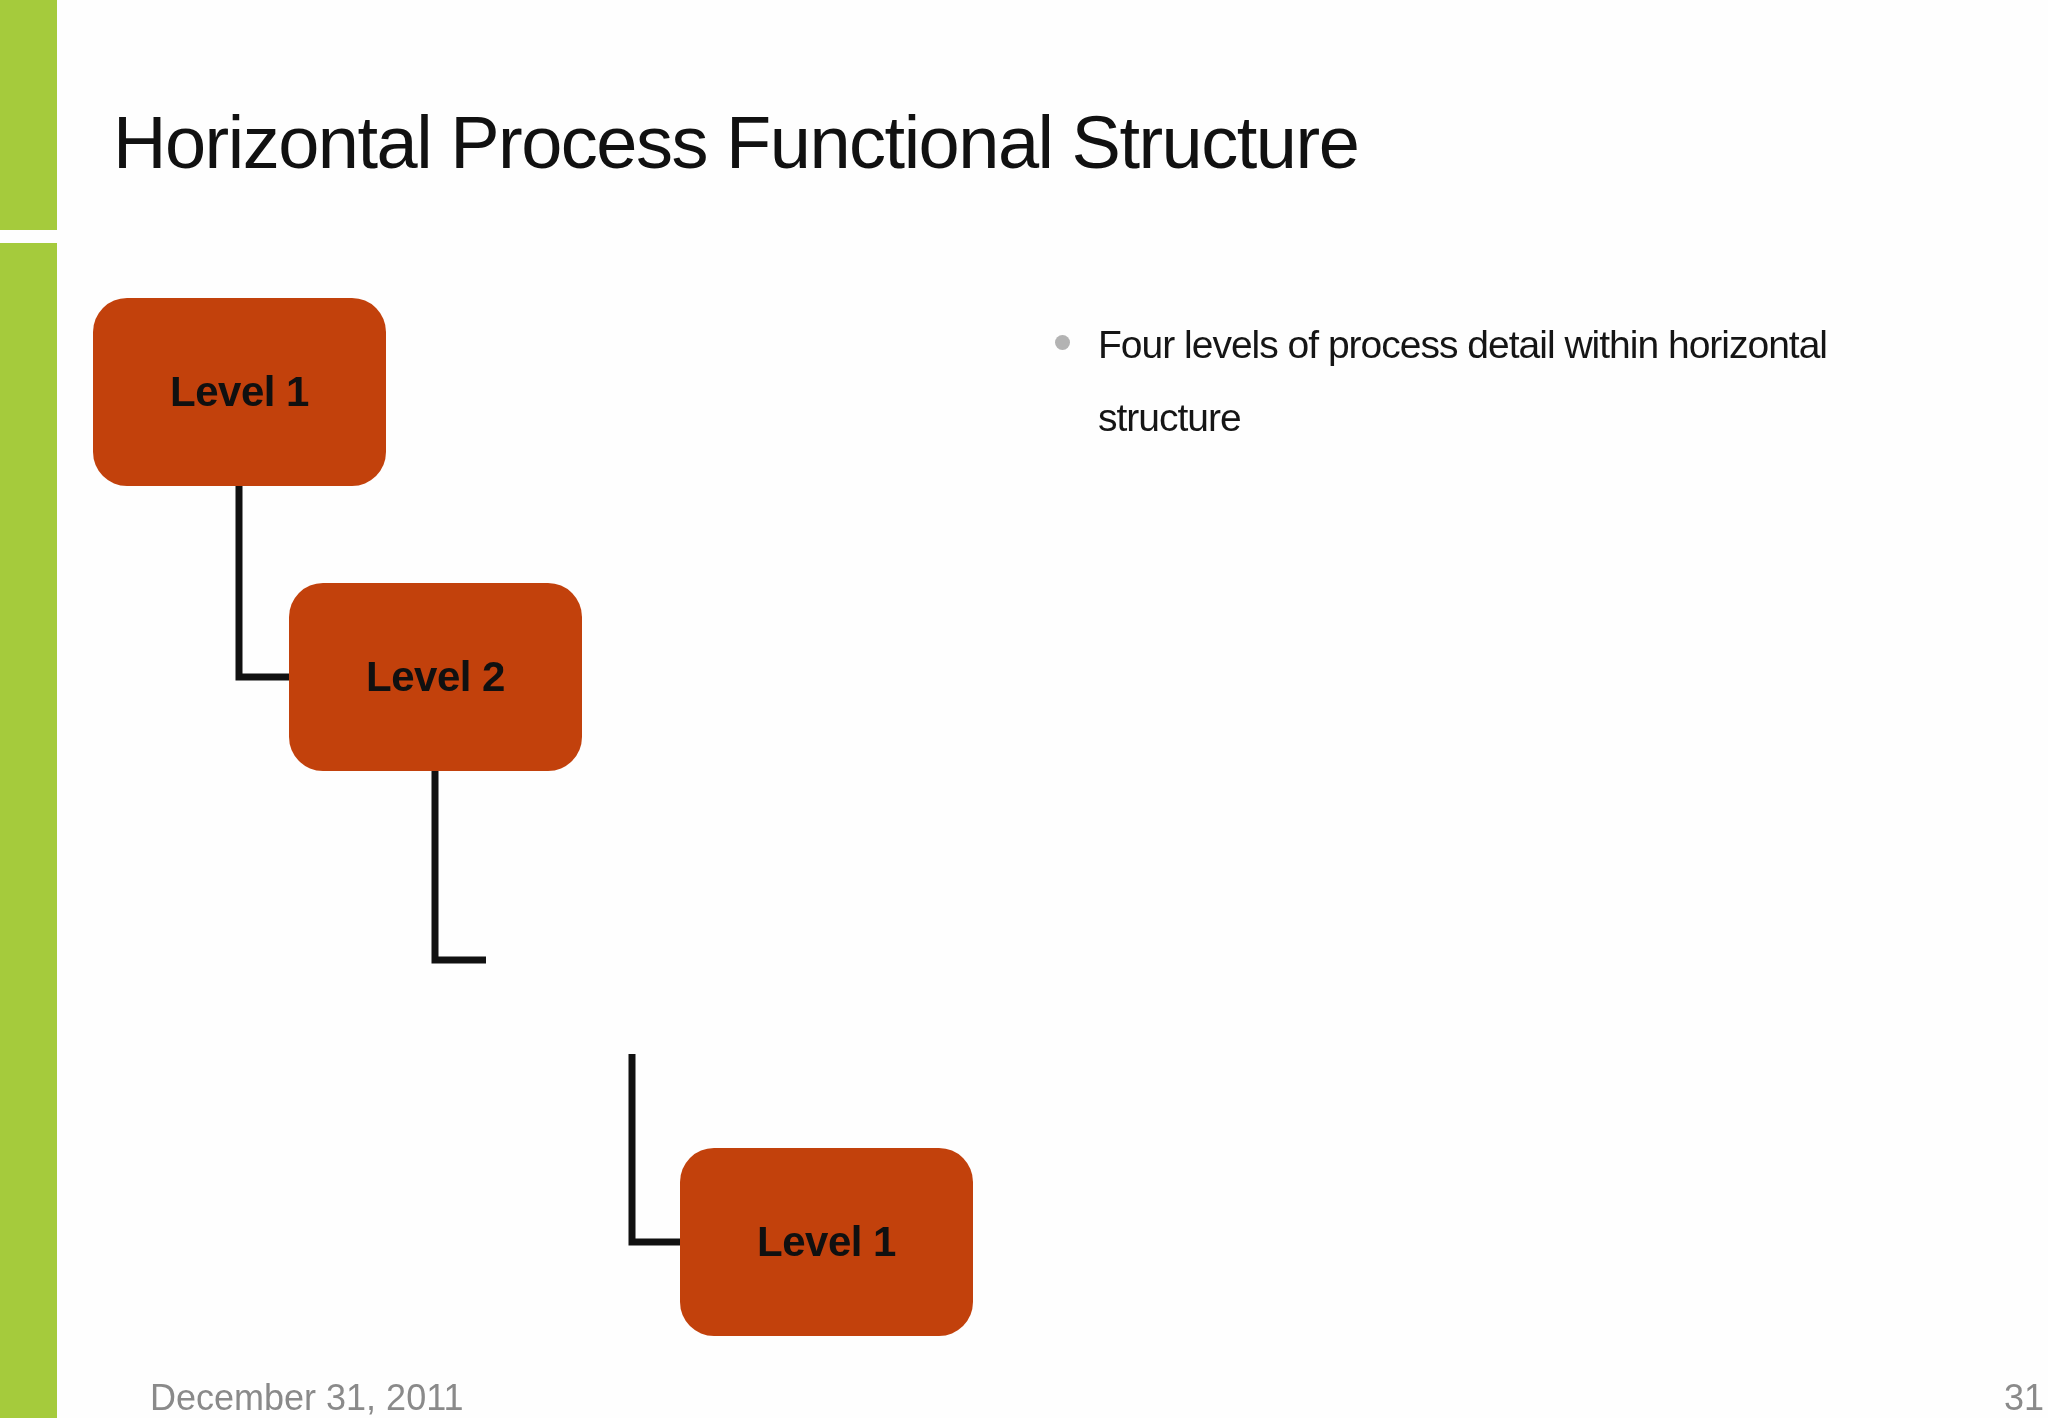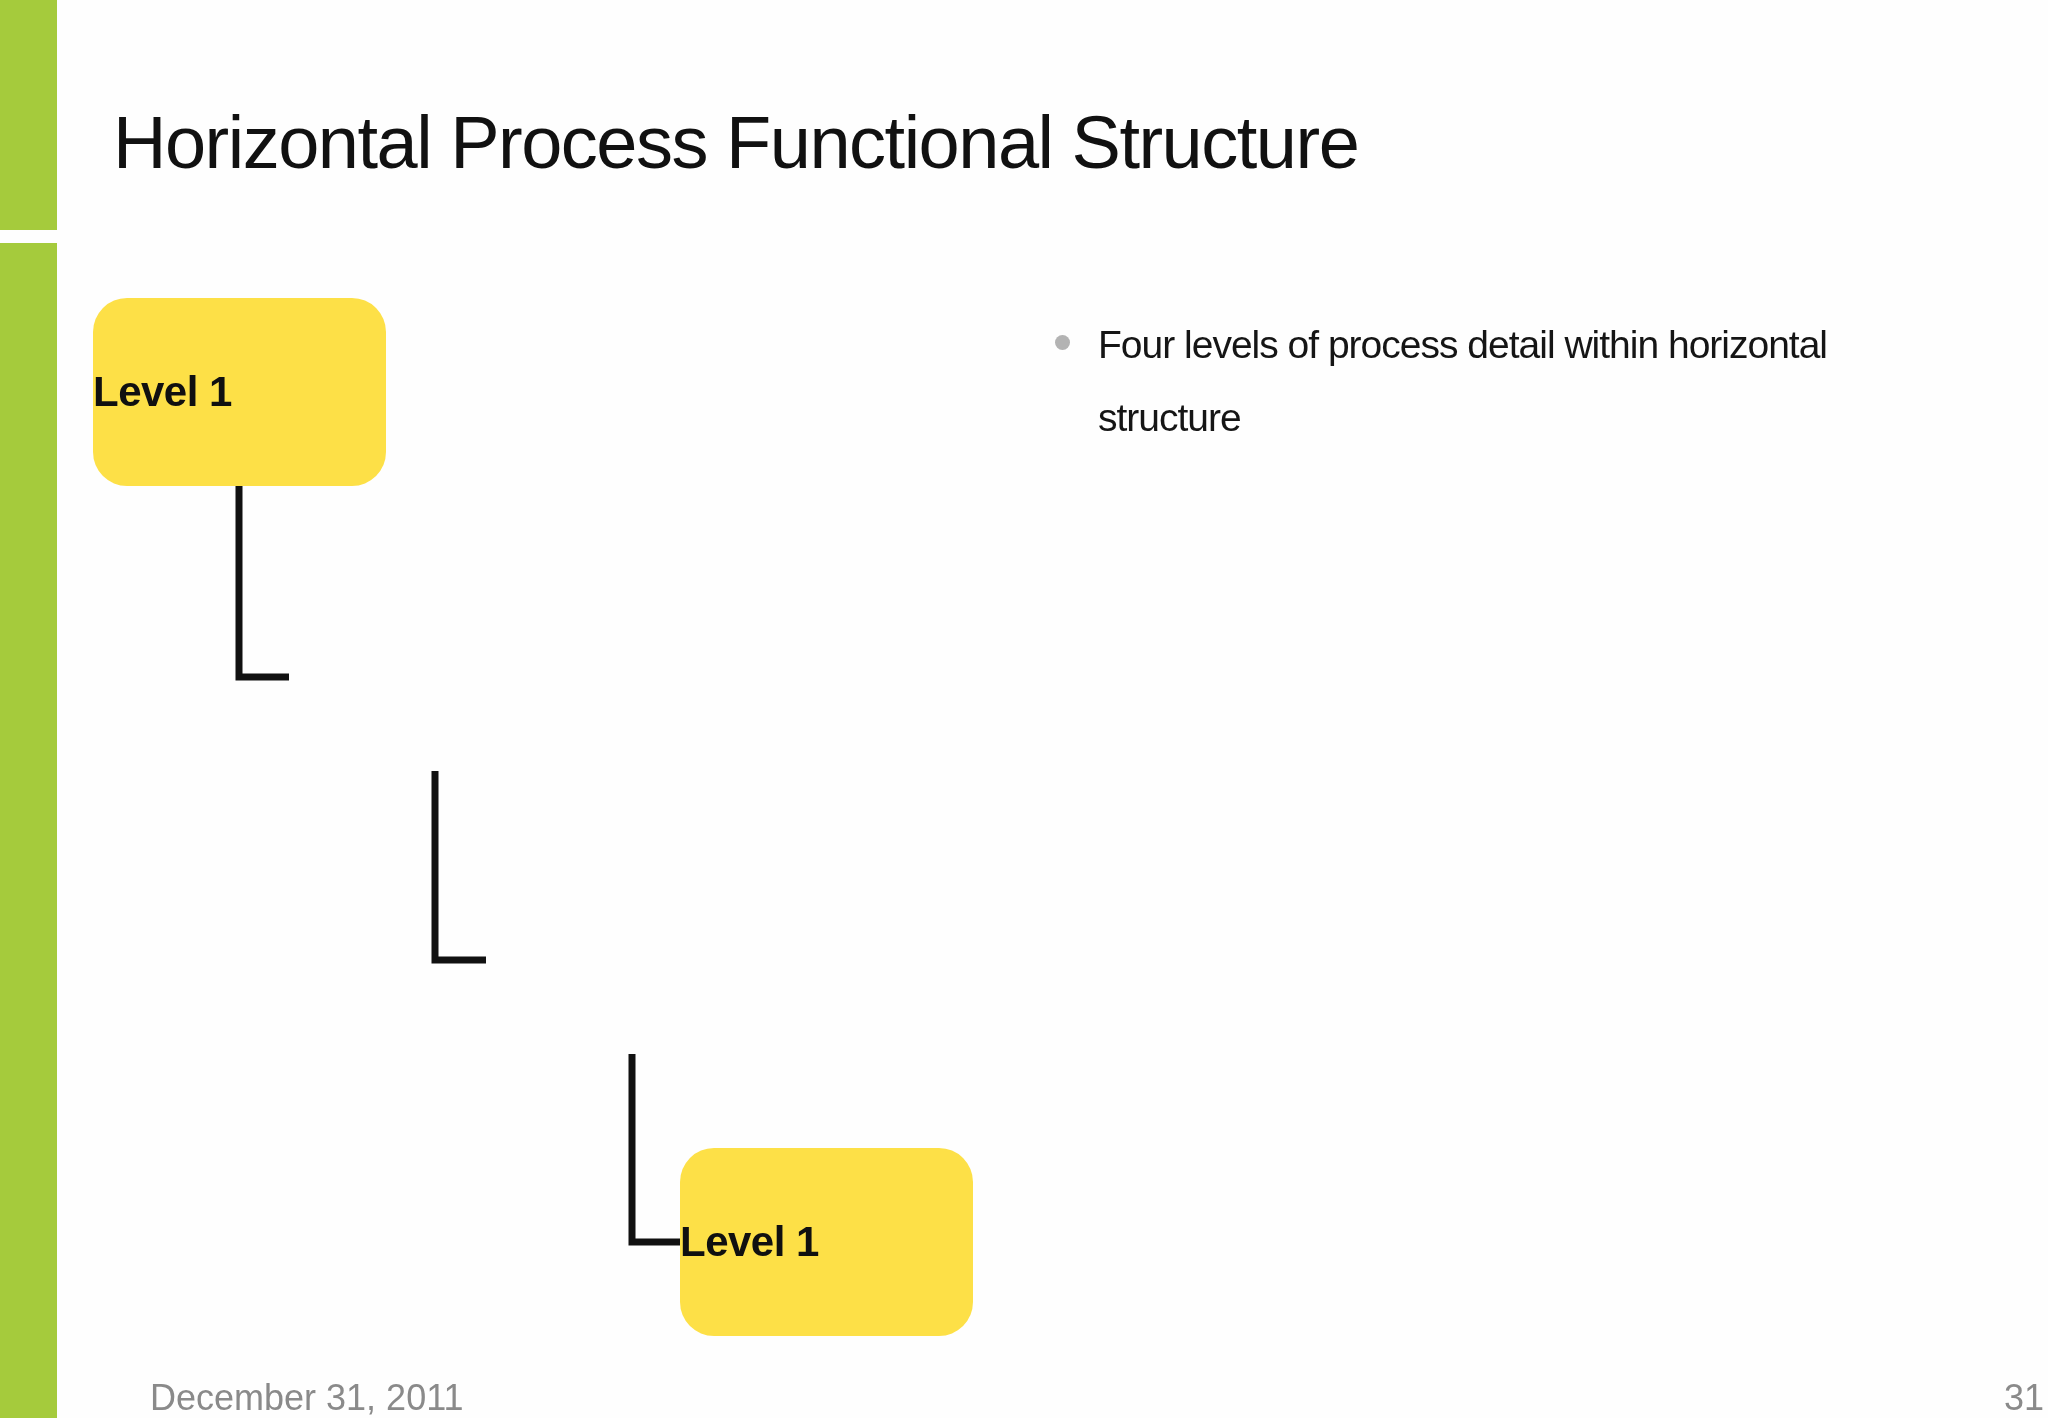--- a/index.html
+++ b/index.html
@@ -55,24 +55,25 @@
     fill: none;
     stroke: #111111;
     stroke-width: 7;
   }
 
   
   .level-box {
     position: absolute;
     width: 293px;
     height: 188px;
-    background: #fde047;
+    background: #c2410c;
     border-radius: 34px;
     display: flex;
     align-items: center;
+    justify-content: center;
   }
   .level-box span {
     font-size: 42px;
     font-weight: 700;
     color: #101010;
     letter-spacing: -0.5px;
   }
   .box-1 { left: 93px;  top: 298px; }
   .box-2 { left: 289px; top: 583px; }
   .box-3 { left: 486px; top: 866px; }
@@ -127,20 +128,23 @@
 
   <svg class="connectors" viewBox="0 0 2048 1418" xmlns="http://www.w3.org/2000/svg">
     <polyline points="239,486 239,677 289,677"></polyline>
     <polyline points="435,771 435,960 486,960"></polyline>
     <polyline points="632,1054 632,1242 680,1242"></polyline>
   </svg>
 
   <div class="level-box box-1">
     <span>Level 1</span>
   </div>
+  <div class="level-box box-2">
+    <span>Level 2</span>
+  </div>
   <div class="level-box box-4">
     <span>Level 1</span>
   </div>
 
   <div class="bullet-item">
     <span class="bullet-dot"></span>
     <p class="bullet-text">Four levels of process detail within horizontal structure</p>
   </div>
 
   <div class="footer-date">December 31, 2011</div>

